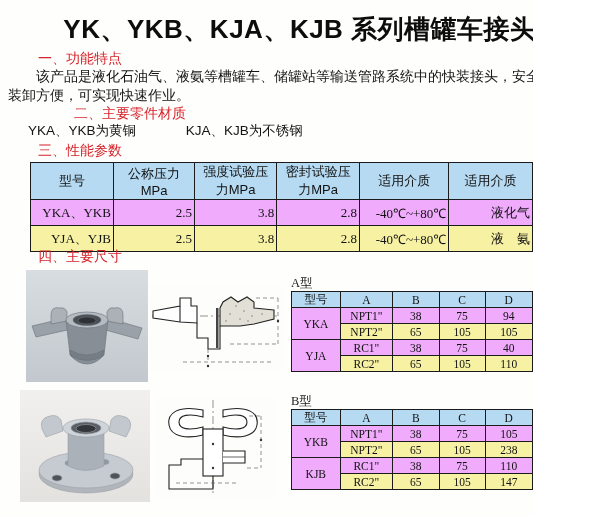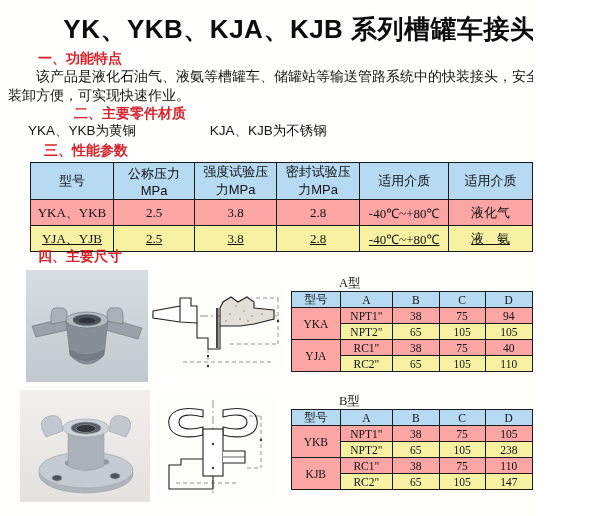--- a/index.html
+++ b/index.html
@@ -1,45 +1,45 @@
 <!DOCTYPE html>
 <html><head>
 <meta charset="utf-8">
 <style>
   html,body{margin:0;padding:0;background:#ffffff;}
   .page{position:relative;width:533px;height:516px;background:#fefefc;
         font-family:"Liberation Sans",sans-serif;color:#111;overflow:hidden;}
   .abs{position:absolute;}
   .title{top:12px;left:0;width:600px;text-align:center;font-size:26px;
          font-weight:bold;letter-spacing:.5px;color:#0d0d0d;}
-  .sec{font-size:14px;font-weight:bold;color:#d7232b;}
+  .sec{font-size:14px;font-weight:normal;color:#d7232b;}
   .h-features{top:50px;left:38px;}
   .h-materials{top:105px;left:38px;margin-left:36px;}
-  .h-performance{top:142px;left:44px;}
+  .h-performance{top:142px;left:38px;}
   .h-dimensions{top:248px;left:38px;}
   .para{top:67px;left:8px;width:586px;font-size:14px;line-height:19px;
         text-indent:28px;color:#141414;}
   .mats{top:122px;left:28px;font-size:13.5px;color:#141414;}
-  .mats .gap{margin-left:70px;}
-  table{border-collapse:collapse;background:#fca5a5;}
+  .mats .gap{margin-left:46px;}
+  table{border-collapse:collapse;background:#f0abfc;}
   
   .perf{top:162px;left:30px;}
   .perf th,.perf td{border:1.6px solid #1b1b1b;text-align:center;padding:0 2px;}
   .perf th{background:#b5daf2;height:25px;font-size:13px;font-weight:normal;}
-  .perf td{height:25px;font-size:13px;font-family:"Liberation Serif",serif;}
-  .perf tr.yellow td{background:#f7f2a3;text-decoration:underline;}
+  .perf td{height:25px;font-size:13px;font-family:"Liberation Serif",serif;text-align:right;}
+  .perf tr.yellow td{background:#f7f2a3;}
   
   .dim th,.dim td{border:1.4px solid #1b1b1b;text-align:center;height:15px;
         padding:0 2px;font-size:11.5px;font-weight:normal;
         font-family:"Liberation Serif",serif;}
   .dim th{background:#b5daf2;}
   .dim tr.yellow td{background:#f7f2a3;}
   .dim-a{top:291px;left:291px;}
   .dim-b{top:409px;left:291px;}
-  .typelabel{font-size:12.5px;color:#1b1b1b;font-family:"Liberation Serif",serif;margin-left:48px;}
+  .typelabel{font-size:12.5px;color:#1b1b1b;font-family:"Liberation Serif",serif;}
   .lab-a{top:275px;left:291px;}
   .lab-b{top:393px;left:291px;}
   .fig{display:block;}
   .photo-a{top:270px;left:26px;}
   .draw-a{top:286px;left:150px;}
   .photo-b{top:390px;left:20px;}
   .draw-b{top:398px;left:156px;}
 </style>
 </head>
 <body>

